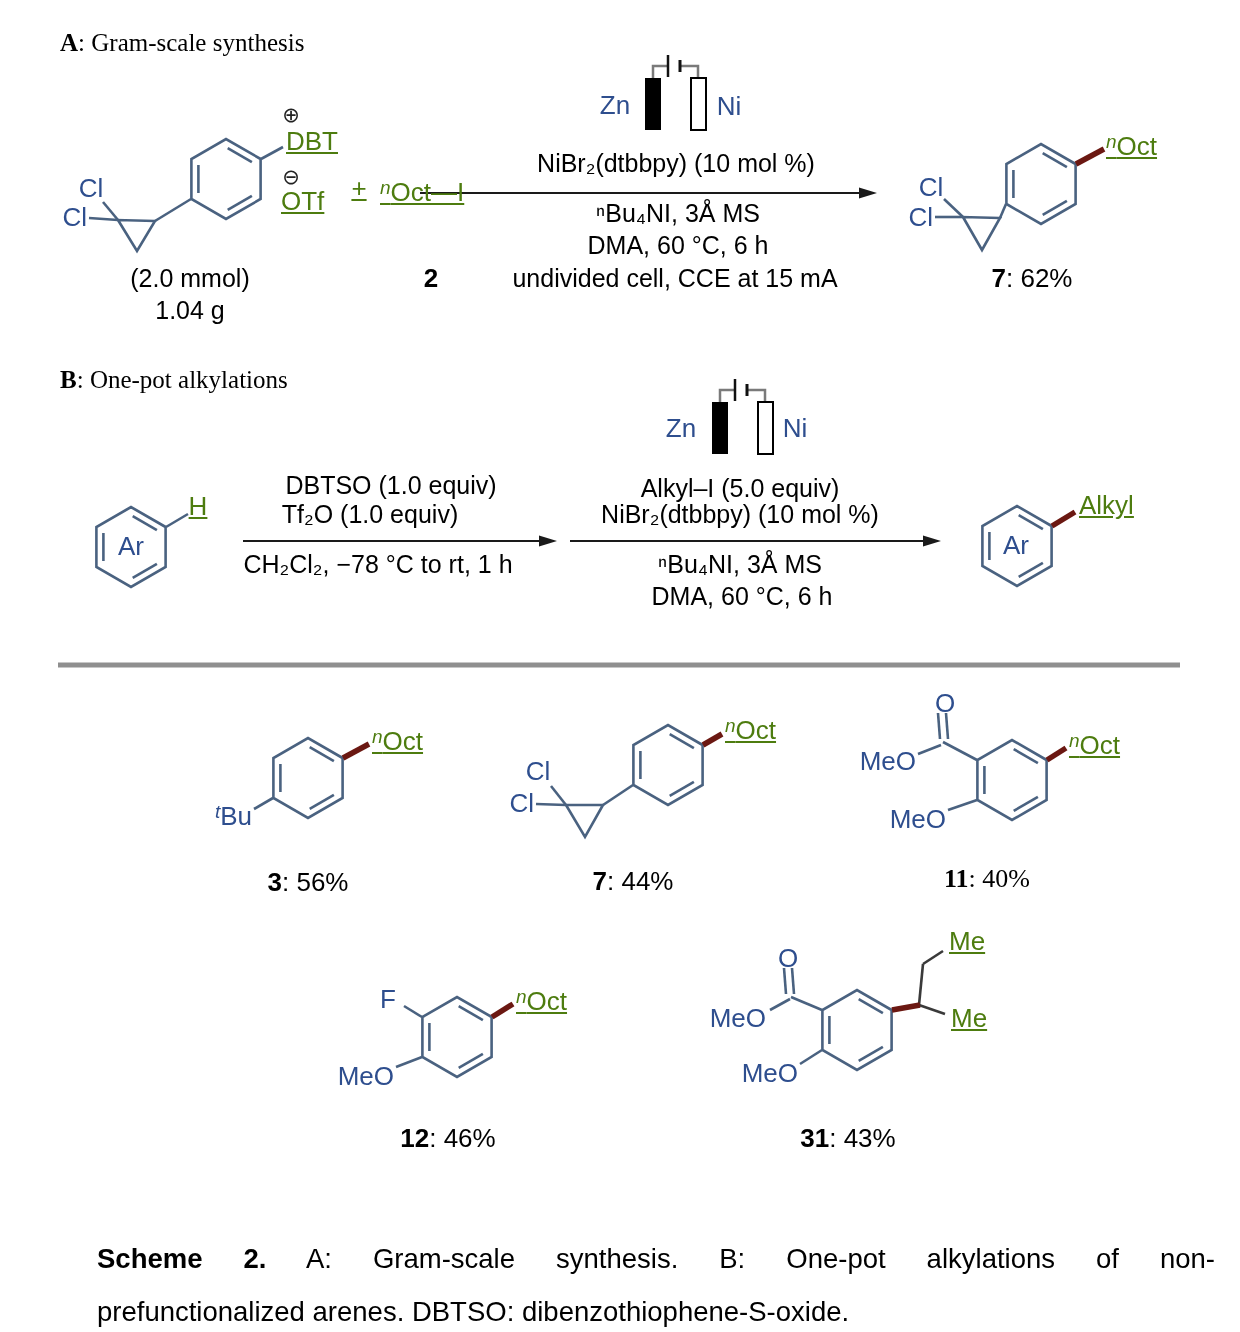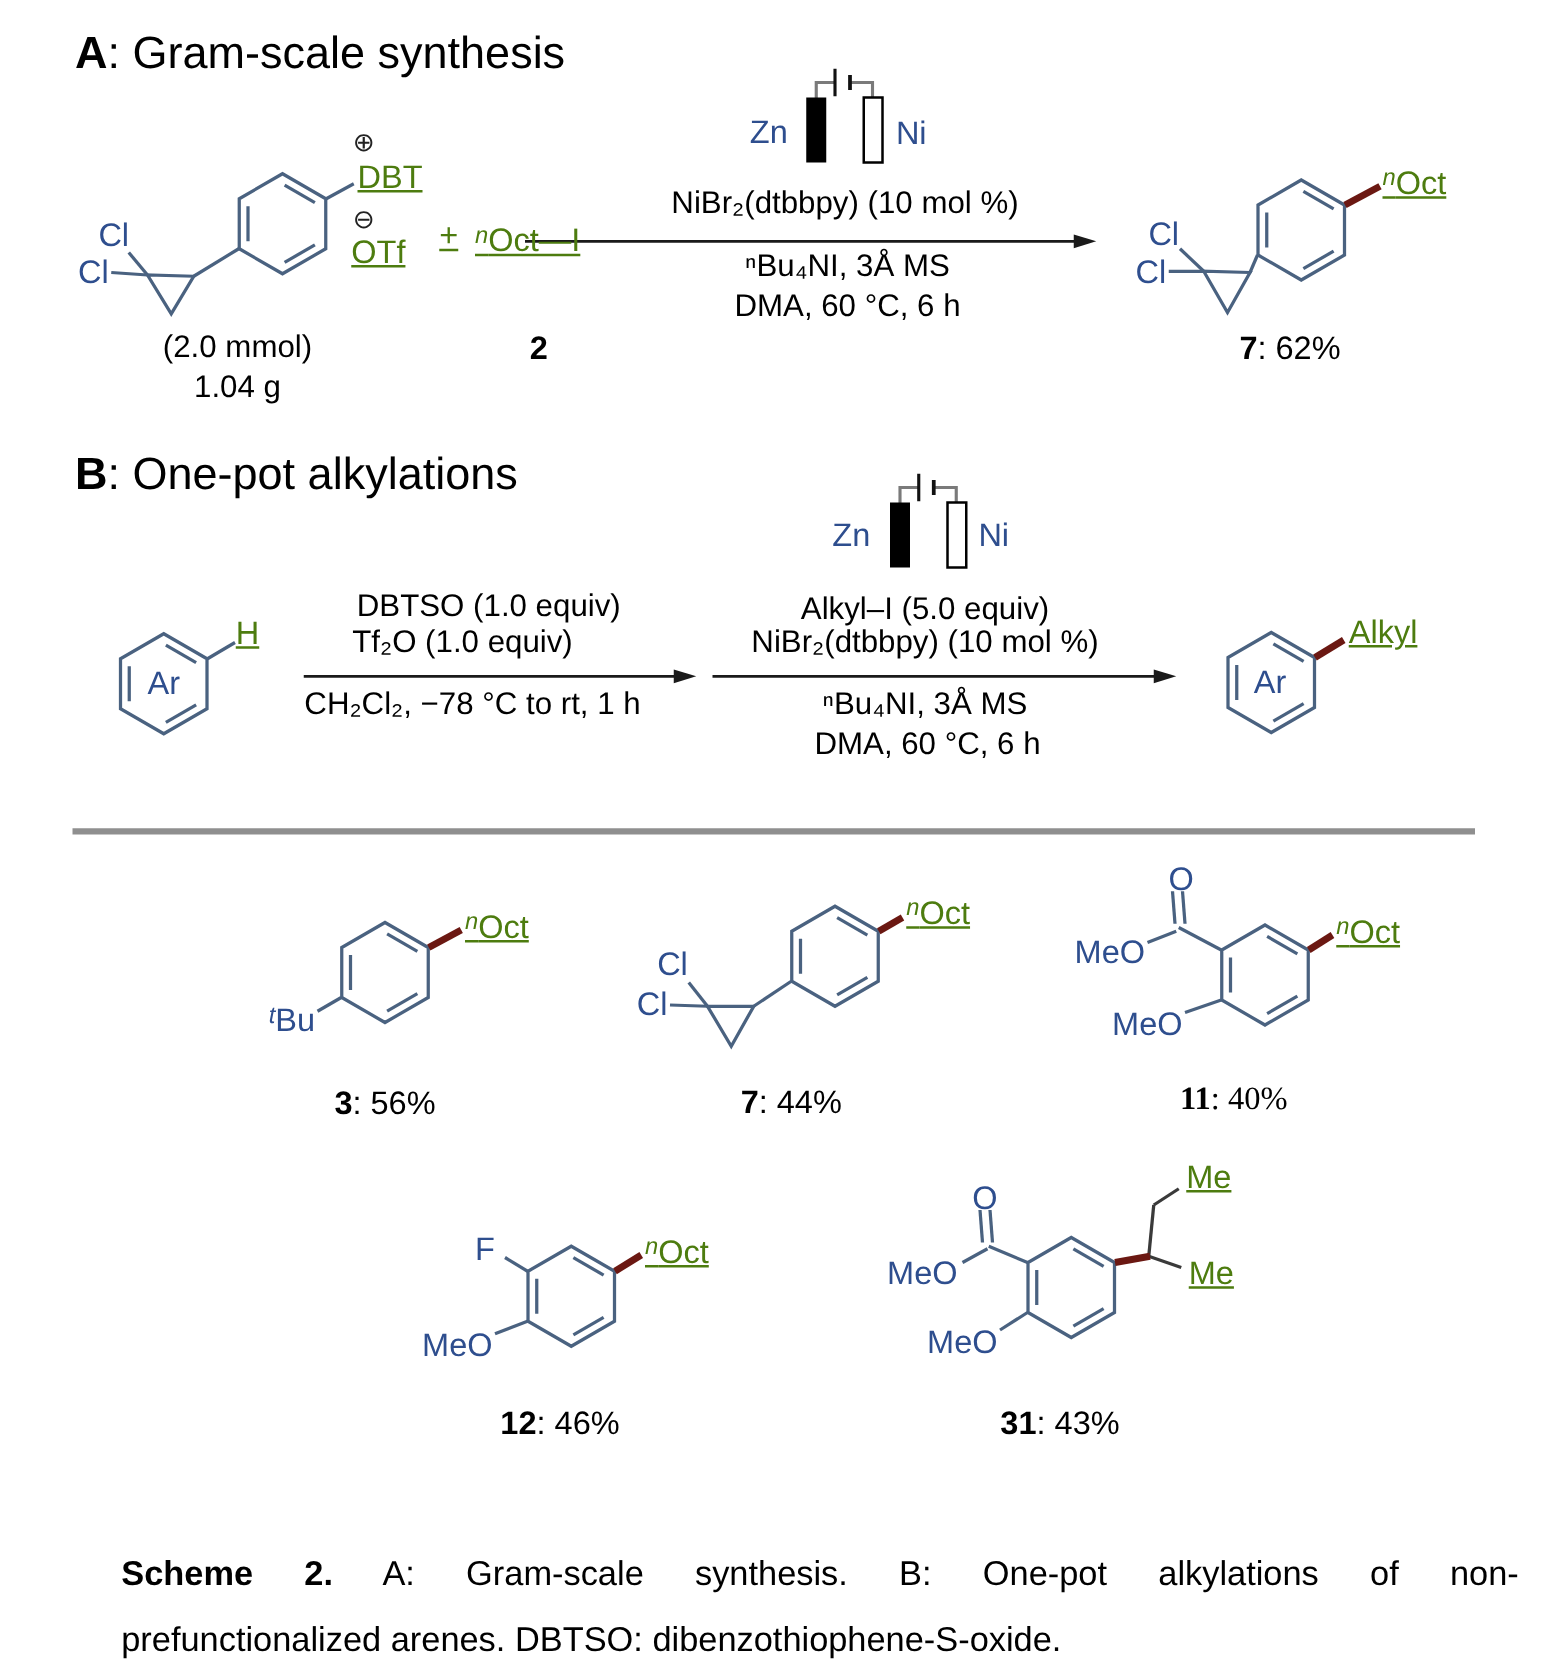--- a/index.html
+++ b/index.html
@@ -7,21 +7,21 @@
         font-family:"Liberation Sans","DejaVu Sans",sans-serif;color:#000;overflow:hidden;}
   svg.art{position:absolute;left:0;top:0;}
   .lbl{position:absolute;transform:translate(-50%,-50%);white-space:nowrap;
        font-size:26px;line-height:1;}
   .la{transform:translate(0,-50%);}
   .ra{transform:translate(-100%,-50%);}
   .atom{color:#2e4e8e;}
   .blk{color:#4d7c0f;text-decoration:underline;}
   .cond{font-size:25px;}
   .amt{font-size:25px;}
-  .sec{font-size:36px;}
+  .sec{font-size:25px;font-family:Liberation Serif, serif;}
   .sec b{font-weight:bold;}
   .yield{font-size:26px;}
   .yield b{font-weight:bold;}
   .chg{font-size:21px;color:#222;}
   .sup{font-size:19px;font-style:italic;position:relative;top:-7px;}
   .bold{font-weight:bold;}
   .cap{position:absolute;left:97px;top:1232px;width:1118px;font-size:27.5px;line-height:53px;color:#000;}
   .cap .l1{text-align:justify;text-align-last:justify;}
   .cap .l2{text-align:left;}
 </style>
@@ -161,20 +161,21 @@
   <span class="lbl blk" style="left:359px;top:188px;">+</span>
   <span class="lbl la blk" style="left:380px;top:192px;"><i class="sup">n</i><span>Oct—I</span></span>
   <span class="lbl bold" style="left:431px;top:278px;">2</span>
 
   <span class="lbl atom" style="left:615px;top:105px;">Zn</span>
   <span class="lbl atom" style="left:729px;top:106px;">Ni</span>
 
   <span class="lbl cond" style="left:676px;top:163px;">NiBr₂(dtbbpy) (10 mol %)</span>
   <span class="lbl cond" style="left:678px;top:213px;">ⁿBu₄NI, 3Å MS</span>
   <span class="lbl cond" style="left:678px;top:245px;">DMA, 60 °C, 6 h</span>
+  <span class="lbl cond" style="left:675px;top:278px;">undivided cell, CCE at 15 mA</span>
 
   <span class="lbl atom" style="left:931px;top:187px;">Cl</span>
   <span class="lbl ra atom" style="left:933px;top:217px;">Cl</span>
   <span class="lbl la blk" style="left:1106px;top:146px;"><i class="sup">n</i><span>Oct</span></span>
   <span class="lbl yield" style="left:1032px;top:278px;"><b>7</b><span>: 62%</span></span>
 
   <span class="lbl la sec" style="left:60px;top:379px;"><b>B</b><span>: One-pot alkylations</span></span>
 
   <span class="lbl atom" style="left:131px;top:546px;">Ar</span>
   <span class="lbl blk" style="left:198px;top:506px;">H</span>

